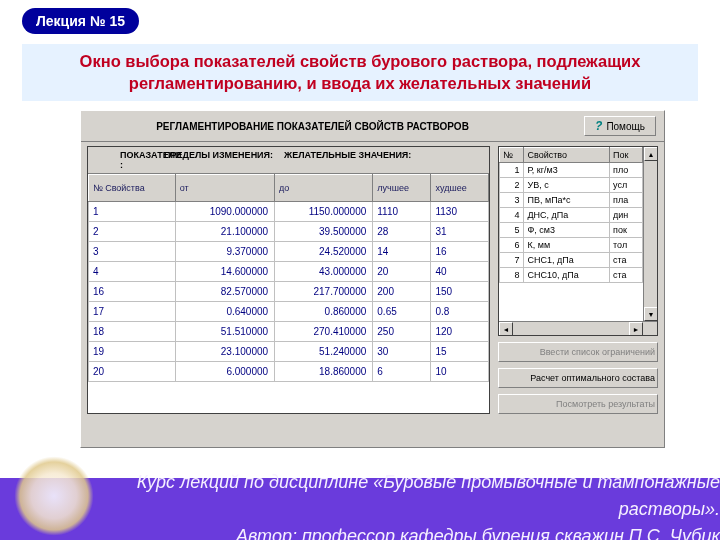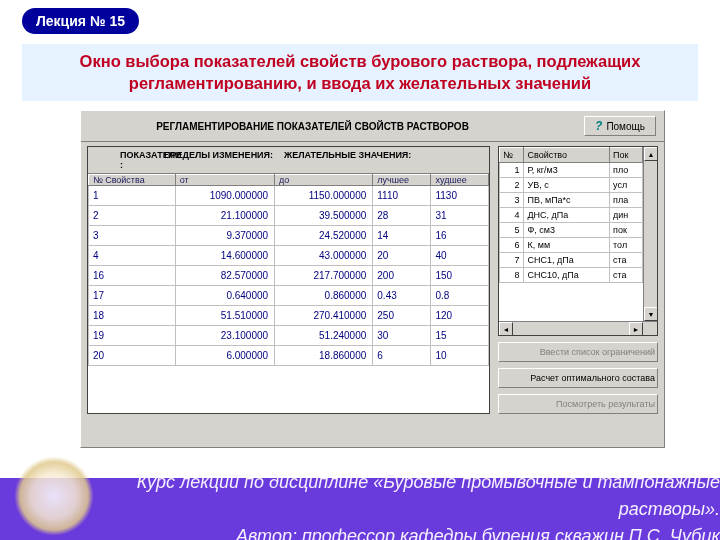--- a/index.html
+++ b/index.html
@@ -80,21 +80,21 @@
     width: 100%;
     font-size: 10px;
     background: #fff;
   }
   table.grid th {
     background: #d6d3ce;
     border: 1px solid #808080;
     border-top-color:#fff; border-left-color:#fff;
     font-size: 9px; font-weight: normal;
     color: #202060;
-    padding: 0 4px;
+    padding: 8px 4px;
     text-align: left;
   }
   table.grid td {
     border: 1px solid #c0c0c0;
     padding: 2px 4px;
     height: 20px;
     color: #000080;
   }
   table.grid td.num { text-align: right; padding-right: 6px; }
   .right-table-box {
@@ -224,21 +224,21 @@
               <td>16</td>
               <td class="num">82.570000</td>
               <td class="num">217.700000</td>
               <td>200</td>
               <td>150</td>
             </tr>
             <tr>
               <td>17</td>
               <td class="num">0.640000</td>
               <td class="num">0.860000</td>
-              <td>0.43</td>
+              <td>0.65</td>
               <td>0.8</td>
             </tr>
             <tr>
               <td>18</td>
               <td class="num">51.510000</td>
               <td class="num">270.410000</td>
               <td>250</td>
               <td>120</td>
             </tr>
             <tr>

